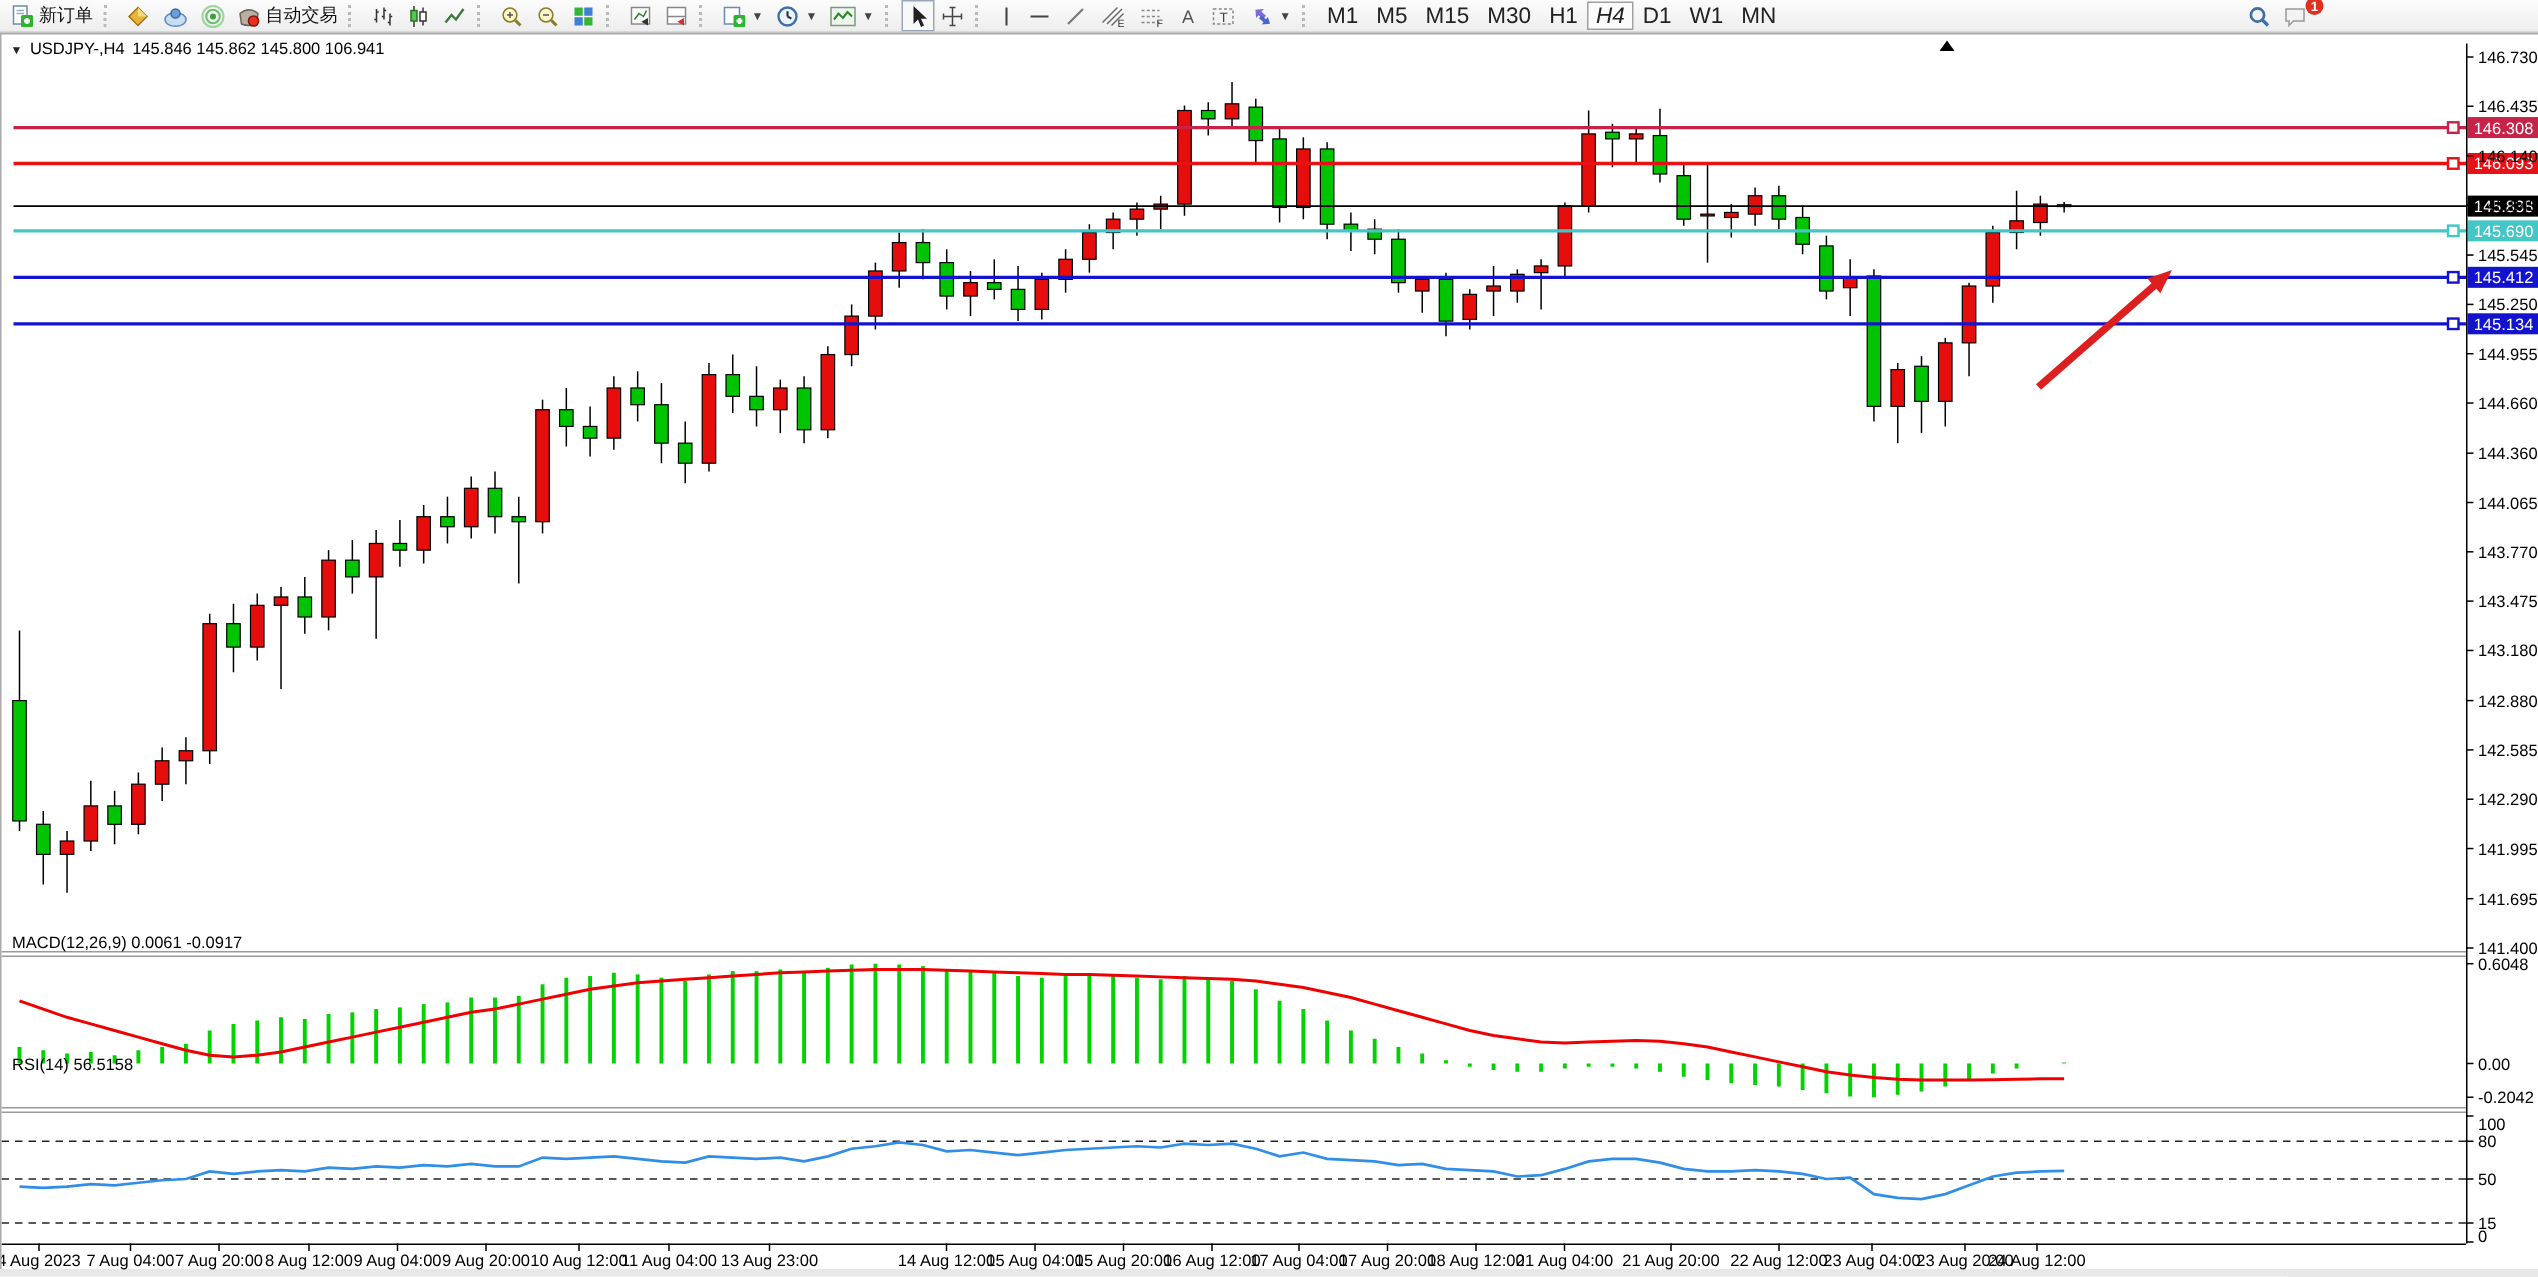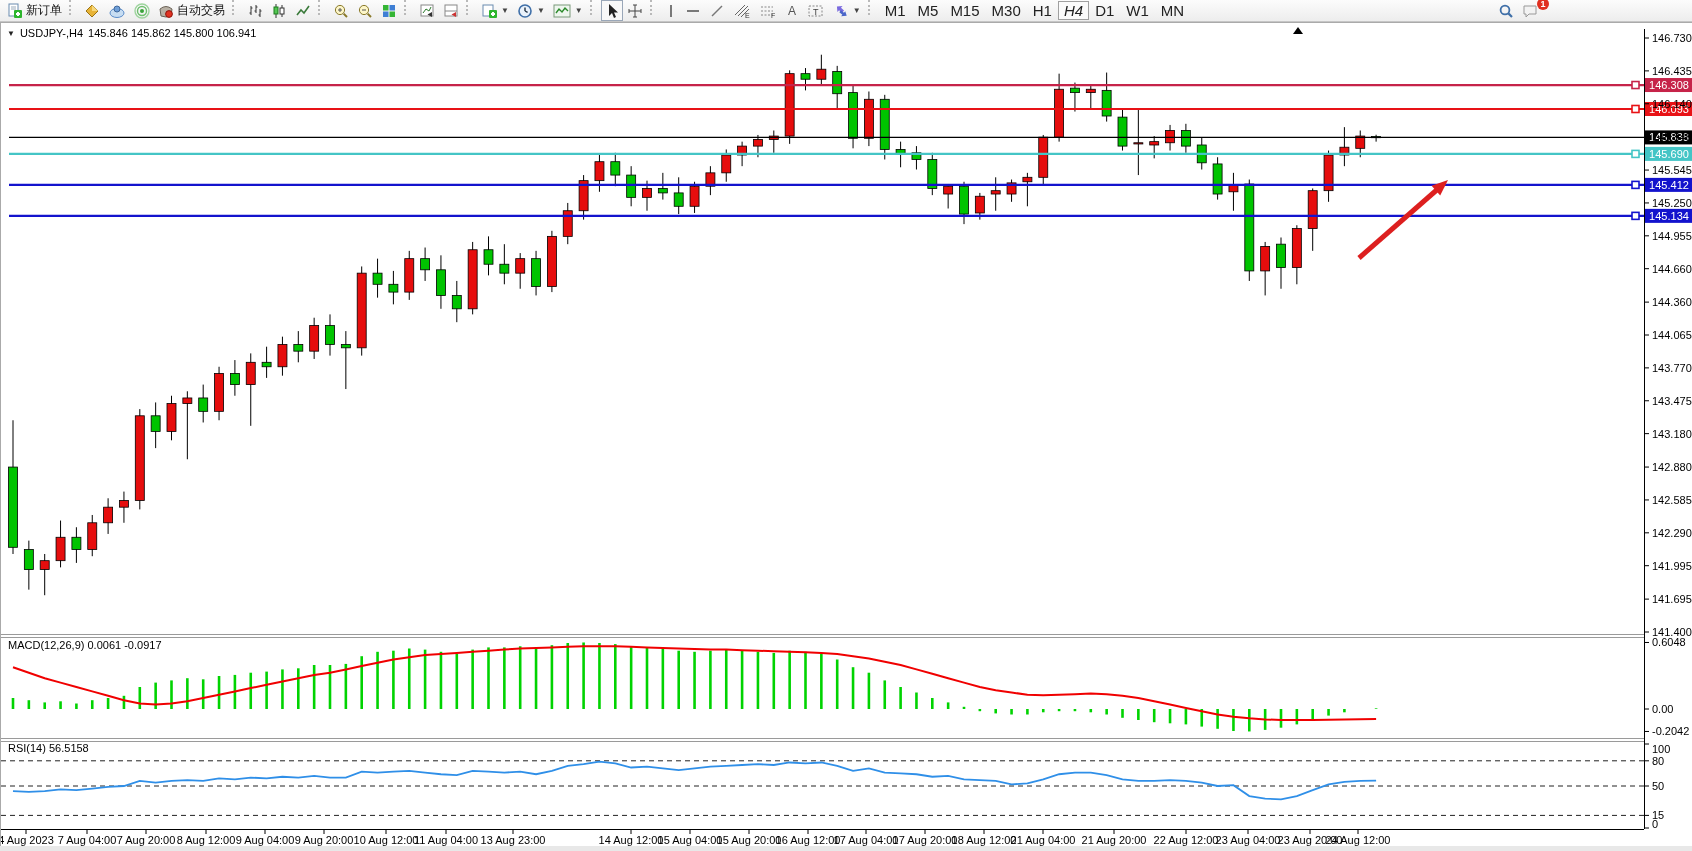--- a/index.html
+++ b/index.html
@@ -1,30 +1,30 @@
 <!DOCTYPE html>
 <html><head>
 <meta charset="utf-8">
 <style>
   html,body{margin:0;padding:0;}
   body{width:1692px;height:851px;background:#e8e8e8;font-family:"Liberation Sans",sans-serif;overflow:hidden;position:relative;}
-  .toolbar{height:21px;background:linear-gradient(#fcfcfc,#ededed);border-bottom:1px solid #c6c6c6;display:flex;padding:0 3px;position:relative;z-index:5;}
+  .toolbar{height:21px;background:linear-gradient(#fcfcfc,#ededed);border-bottom:1px solid #c6c6c6;display:flex;align-items:center;padding:0 3px;position:relative;z-index:5;}
   .tbtn{height:19px;display:flex;align-items:center;gap:3px;padding:0 3px;border:1px solid transparent;font-size:12px;color:#111;cursor:default;}
   .tbtn.pressed{background:#f8f8f8;border:1px solid #9aa7b8;}
   .grip{width:6px;height:15px;border-left:2px dotted #b9b9b9;margin:0 3px;}
   .caret{font-size:8px;color:#444;margin-left:1px;}
   .tf{font-size:15px;color:#222;padding:0 5px;height:17px;line-height:17px;border:1px solid transparent;}
   .tf.active{background:#fbfbfb;border:1px solid #a0a0a0;font-style:italic;}
   .icon{display:inline-block;line-height:0;}
   .chart-area{position:absolute;top:22px;left:0;width:1692px;height:824px;background:#ffffff;border-left:1px solid #aaa;border-top:1px solid #aaa;box-sizing:border-box;}
   .chart-area svg{position:absolute;left:0;top:0;}
   .overlay-label{position:absolute;font-size:11px;color:#000;white-space:nowrap;z-index:3;}
   #chart-title{top:4px;left:6px;display:flex;align-items:center;gap:5px;}
-  #macd-label{top:616px;left:7px;}
-  #rsi-label{top:719px;left:7px;}
+  #macd-label{top:600px;left:7px;}
+  #rsi-label{top:681px;left:7px;}
   .tri{font-size:8px;color:#222;}
   .chat-wrap{position:relative;margin-right:146px;}
   .badge{position:absolute;top:-3px;right:-7px;background:#e03020;color:#fff;border-radius:50%;width:12px;height:12px;font-size:9px;line-height:12px;text-align:center;font-weight:bold;}
   .spacer{flex:1;}
 </style>
 </head>
 <body>
 
 <div class="toolbar">
   <div class="tbtn">

